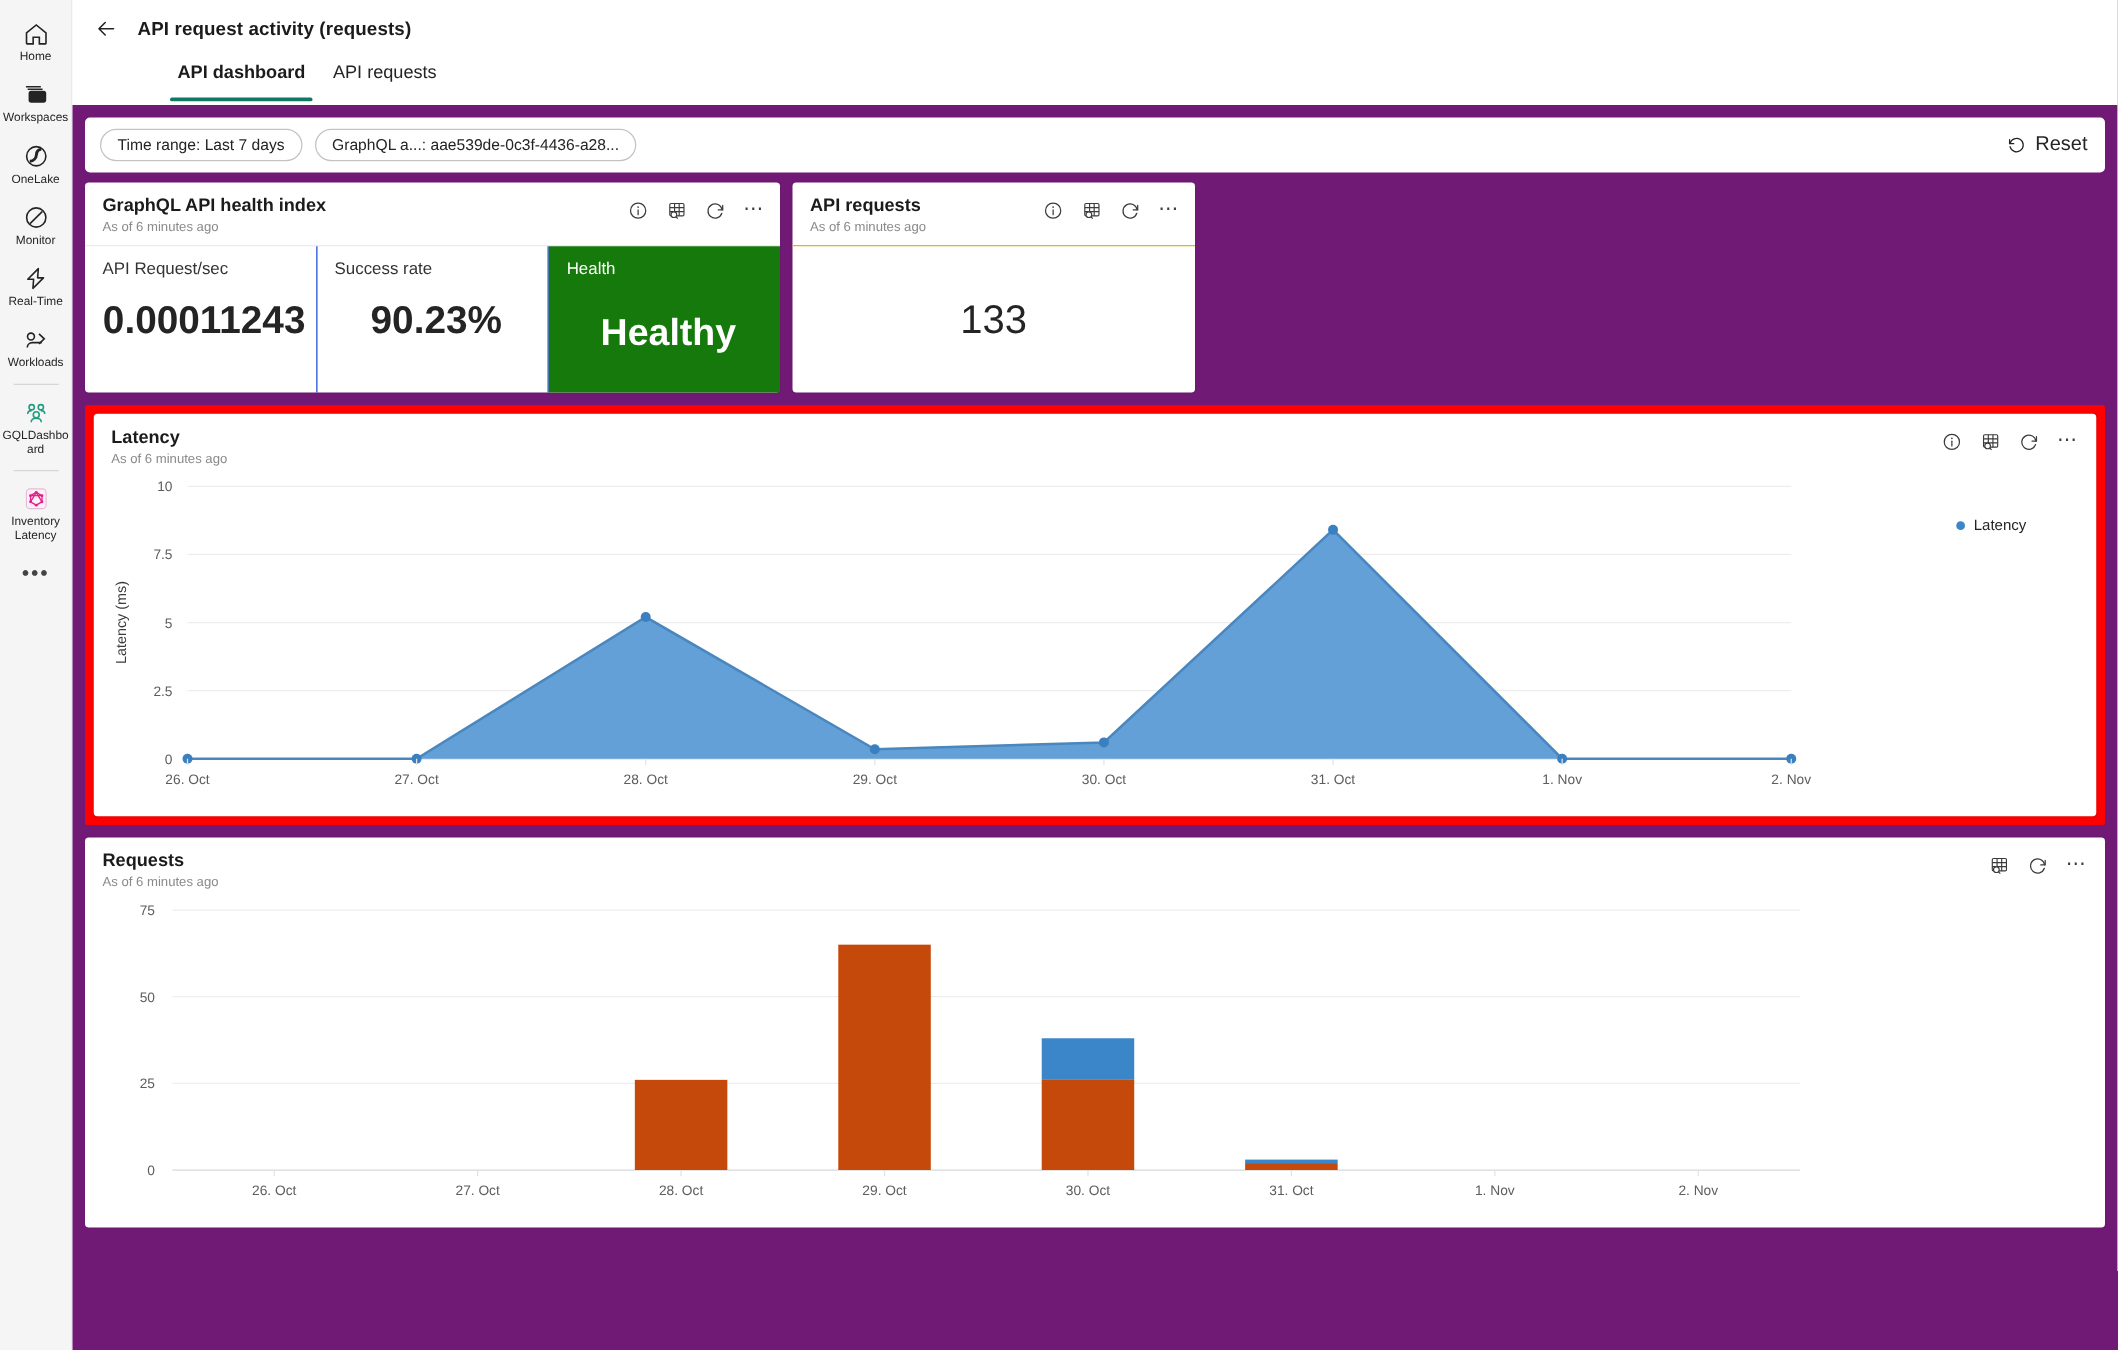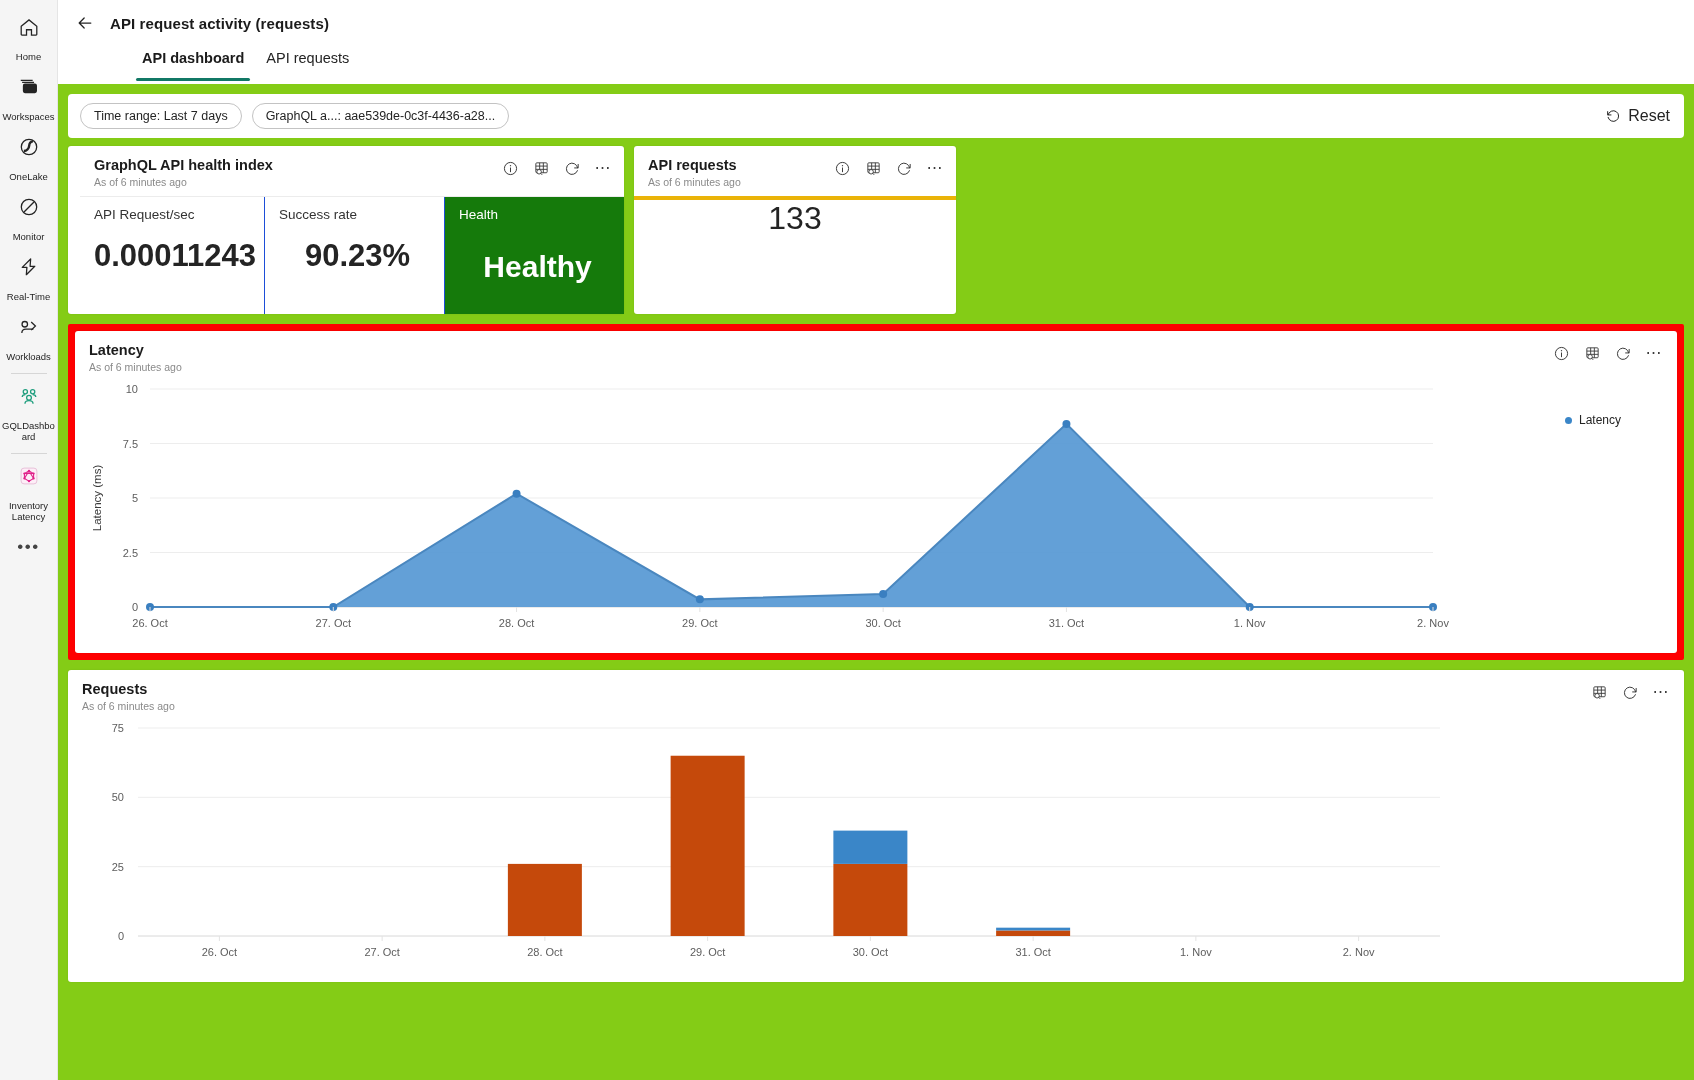--- a/index.html
+++ b/index.html
@@ -15,21 +15,21 @@
   .rail {
     width: 58px; flex: 0 0 58px;
     background: #f5f5f5;
     border-right: 1px solid #e5e5e5;
     padding-top: 8px;
     display: flex; flex-direction: column; align-items: center;
   }
   .rail-item {
     width: 58px; padding: 7px 2px 6px;
     display: flex; flex-direction: column; align-items: center;
-    gap: 12px; cursor: pointer;
+    gap: 1px; cursor: pointer;
   }
   .rail-item .glyph { width: 24px; height: 24px; display: flex; align-items: center; justify-content: center; color: #242424; }
   .rail-item .rlabel {
     font-size: 9.5px; line-height: 11px; color: #242424;
     text-align: center; width: 56px; word-wrap: break-word;
   }
   .rail-sep { width: 36px; height: 1px; background: #d6d6d6; margin: 5px 0 3px; }
   .rail-dots { font-size: 17px; color: #444; letter-spacing: 1.5px; margin-top: 9px; cursor: pointer; }
 
   
@@ -43,21 +43,21 @@
   .tab {
     position: relative; padding: 4px 8px 11px; font-size: 14.5px; color: #242424;
     cursor: pointer; font-weight: 400;
   }
   .tab.active { font-weight: 600; color: #1b1b1b; }
   .tab.active::after {
     content: ""; position: absolute; left: 2px; right: 2px; bottom: 3px;
     height: 3px; background: #117865; border-radius: 2px;
   }
 
-  .canvas { flex: 1; background: #84cc16; padding: 0 0 0 0; overflow: hidden; }
+  .canvas { flex: 1; background: #701a75; padding: 0 0 0 0; overflow: hidden; }
 
   .filterbar {
     background: #ffffff; margin: 10px 10px 0 10px; border-radius: 4px;
     height: 44px; display: flex; align-items: center; justify-content: space-between;
     padding: 0 14px 0 12px;
   }
   .pills { display: flex; gap: 10px; align-items: center; }
   .pill {
     border: 1px solid #c3c3c3; border-radius: 14px; height: 26px;
     padding: 0 13px; display: flex; align-items: center;
@@ -71,32 +71,32 @@
   .tile-head {
     display: flex; align-items: flex-start; justify-content: space-between;
     padding: 10px 12px 8px 14px;
   }
   .tile-title { font-size: 14.5px; font-weight: 600; color: #1b1b1b; line-height: 18px; }
   .tile-sub { font-size: 10.5px; color: #8a8a8a; margin-top: 2px; }
   .tile-actions { display: flex; align-items: center; gap: 13px; color: #3b3b3b; padding-top: 3px; }
   .act { cursor: pointer; display: flex; align-items: center; justify-content: center; width: 18px; height: 18px; }
   .act.dots { font-size: 16px; letter-spacing: 1px; line-height: 10px; }
 
-  .health-tile { width: 556px; padding-left: 12px; }
+  .health-tile { width: 556px; }
   .kpis { display: flex; border-top: 1px solid #ececec; height: 118px; }
   .kpi { flex: 1; padding: 10px 0 0 14px; border-right: 1px solid #1d4ed8; display: flex; flex-direction: column; }
   .kpi:last-child { border-right: none; }
   .kpi-label { font-size: 13.5px; color: #333; }
   .kpi-value { font-size: 31px; color: #242424; font-weight: 700; text-align: center; margin-top: 16px; padding-right: 8px; }
   .kpi.green { background: #157a0b; }
   .kpi.green .kpi-label { color: #fff; }
   .kpi.green .kpi-value { color: #fff; font-size: 30px; margin-top: 28px; }
 
   .req-tile { width: 322px; }
-  .req-body { height: 118px; display: flex; align-items: flex-start; justify-content: center; border-top: 4px solid #eab308; }
+  .req-body { height: 118px; display: flex; align-items: center; justify-content: center; border-top: 1px solid #eab308; }
   .req-num { font-size: 32px; color: #242424; }
 
   
   .chart-wrap { padding: 10px 10px 0 10px; }
   .highlight { border: 5px solid #fe0000; border-radius: 2px; padding: 2px; background: #fe0000; }
   .chart-card { background: #fff; border-radius: 3px; box-shadow: 0 0 2px rgba(0,0,0,.10); position: relative; }
   .chart-head { display: flex; align-items: flex-start; justify-content: space-between; padding: 10px 14px 2px 14px; }
   .chart-body { display: flex; position: relative; }
   .plot-area { flex: 1; position: relative; min-width: 0; }
   .legend { width: 112px; padding-top: 38px; flex: 0 0 112px; }

